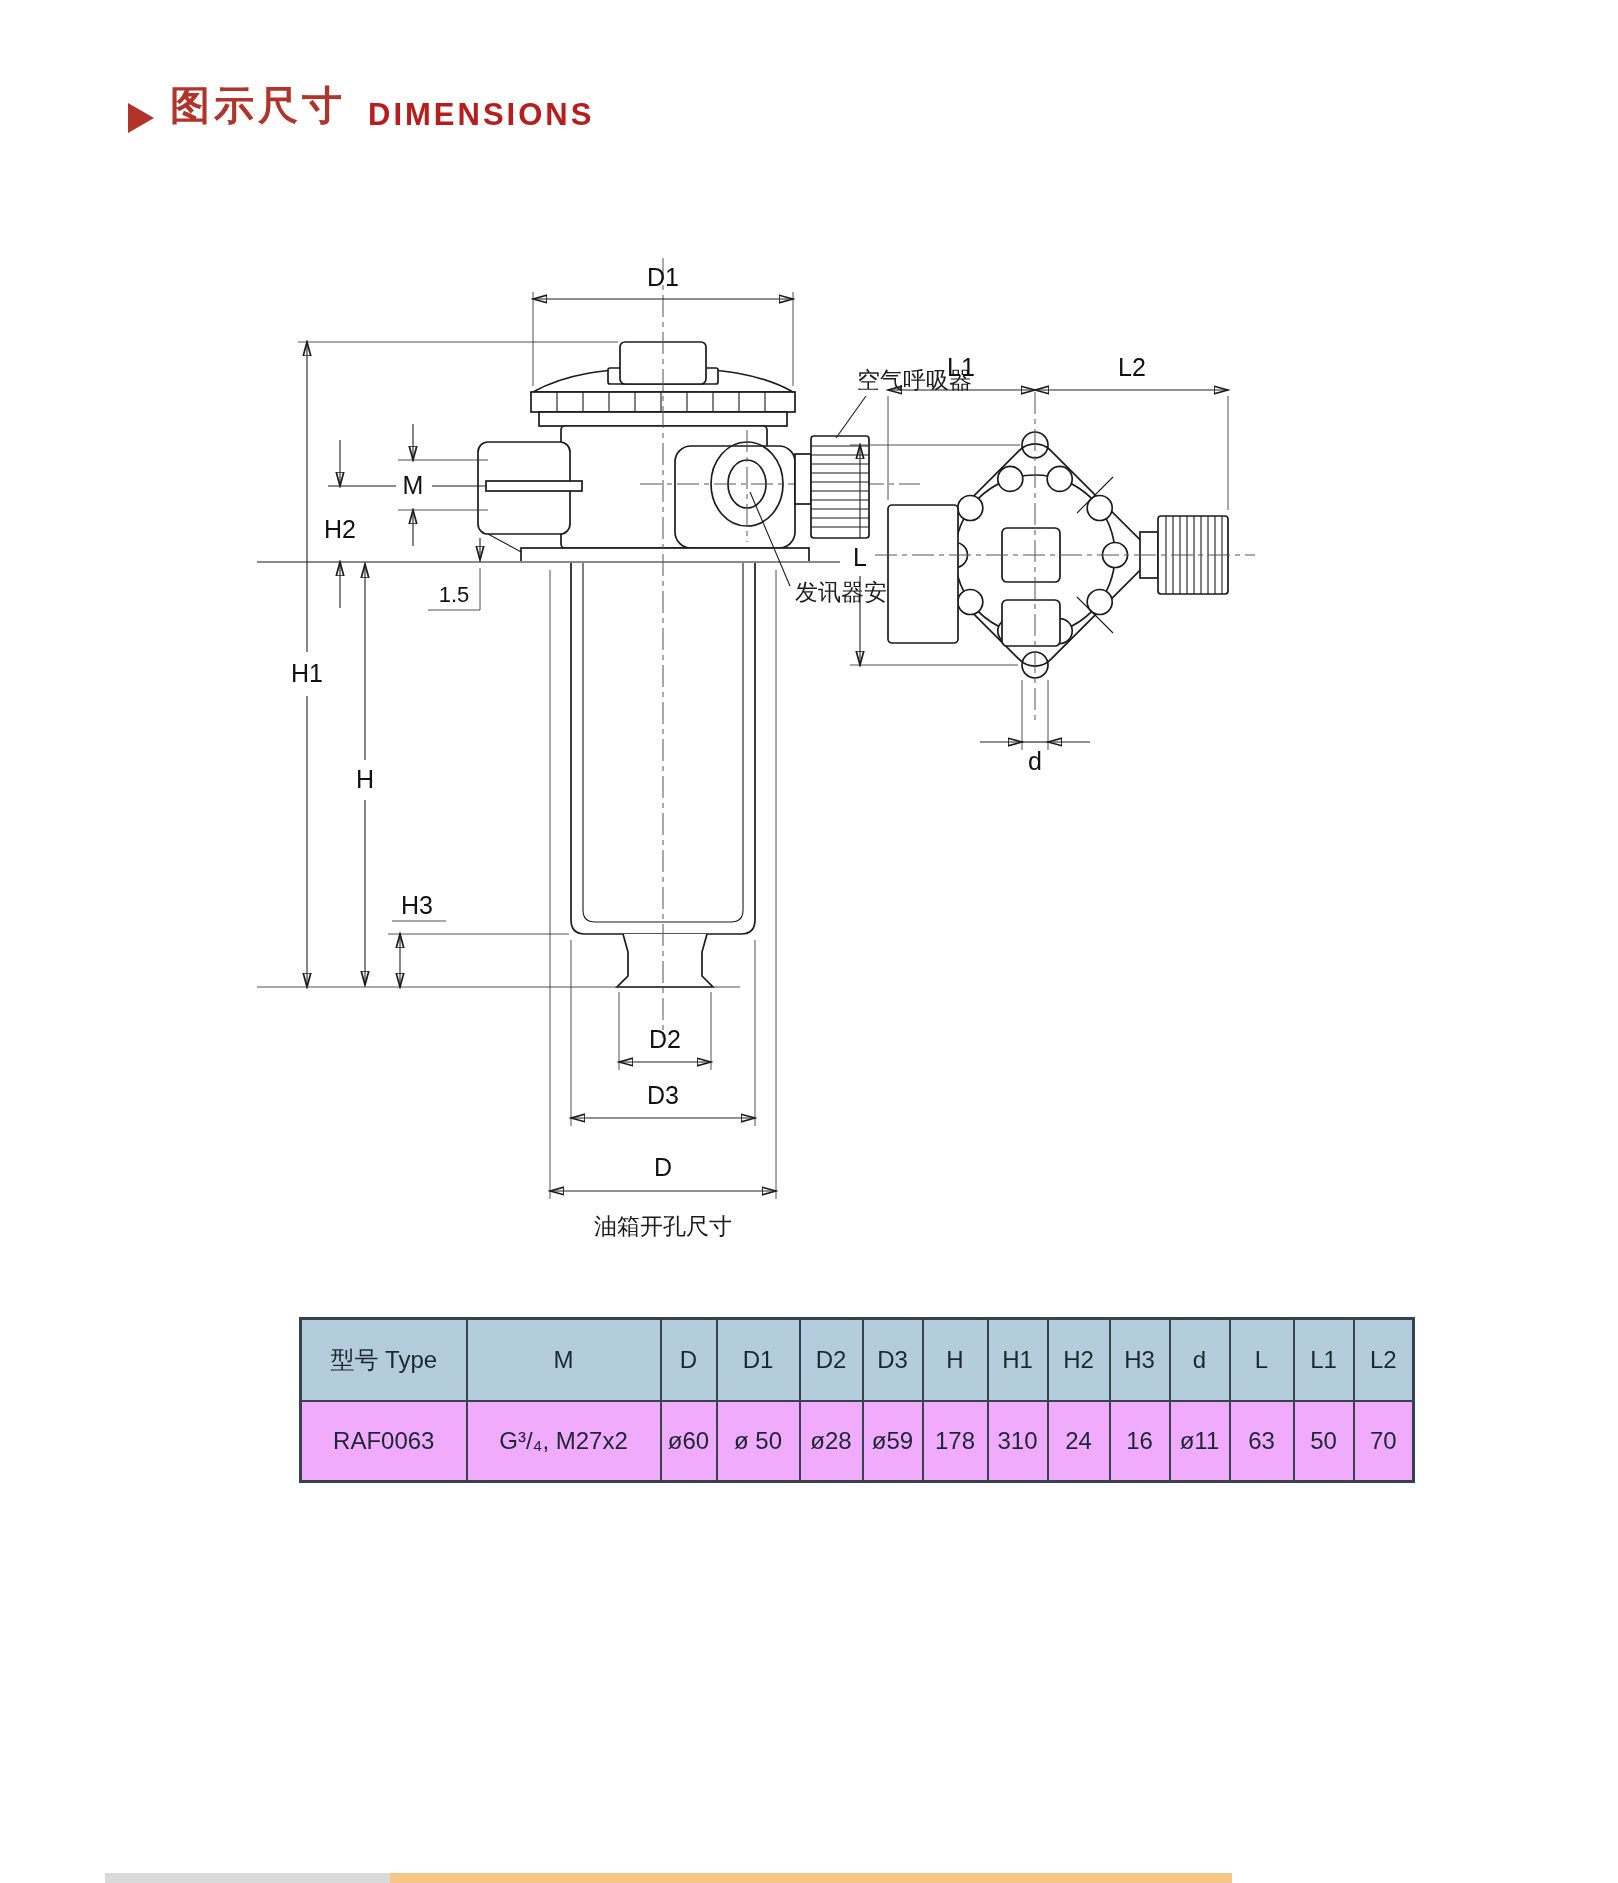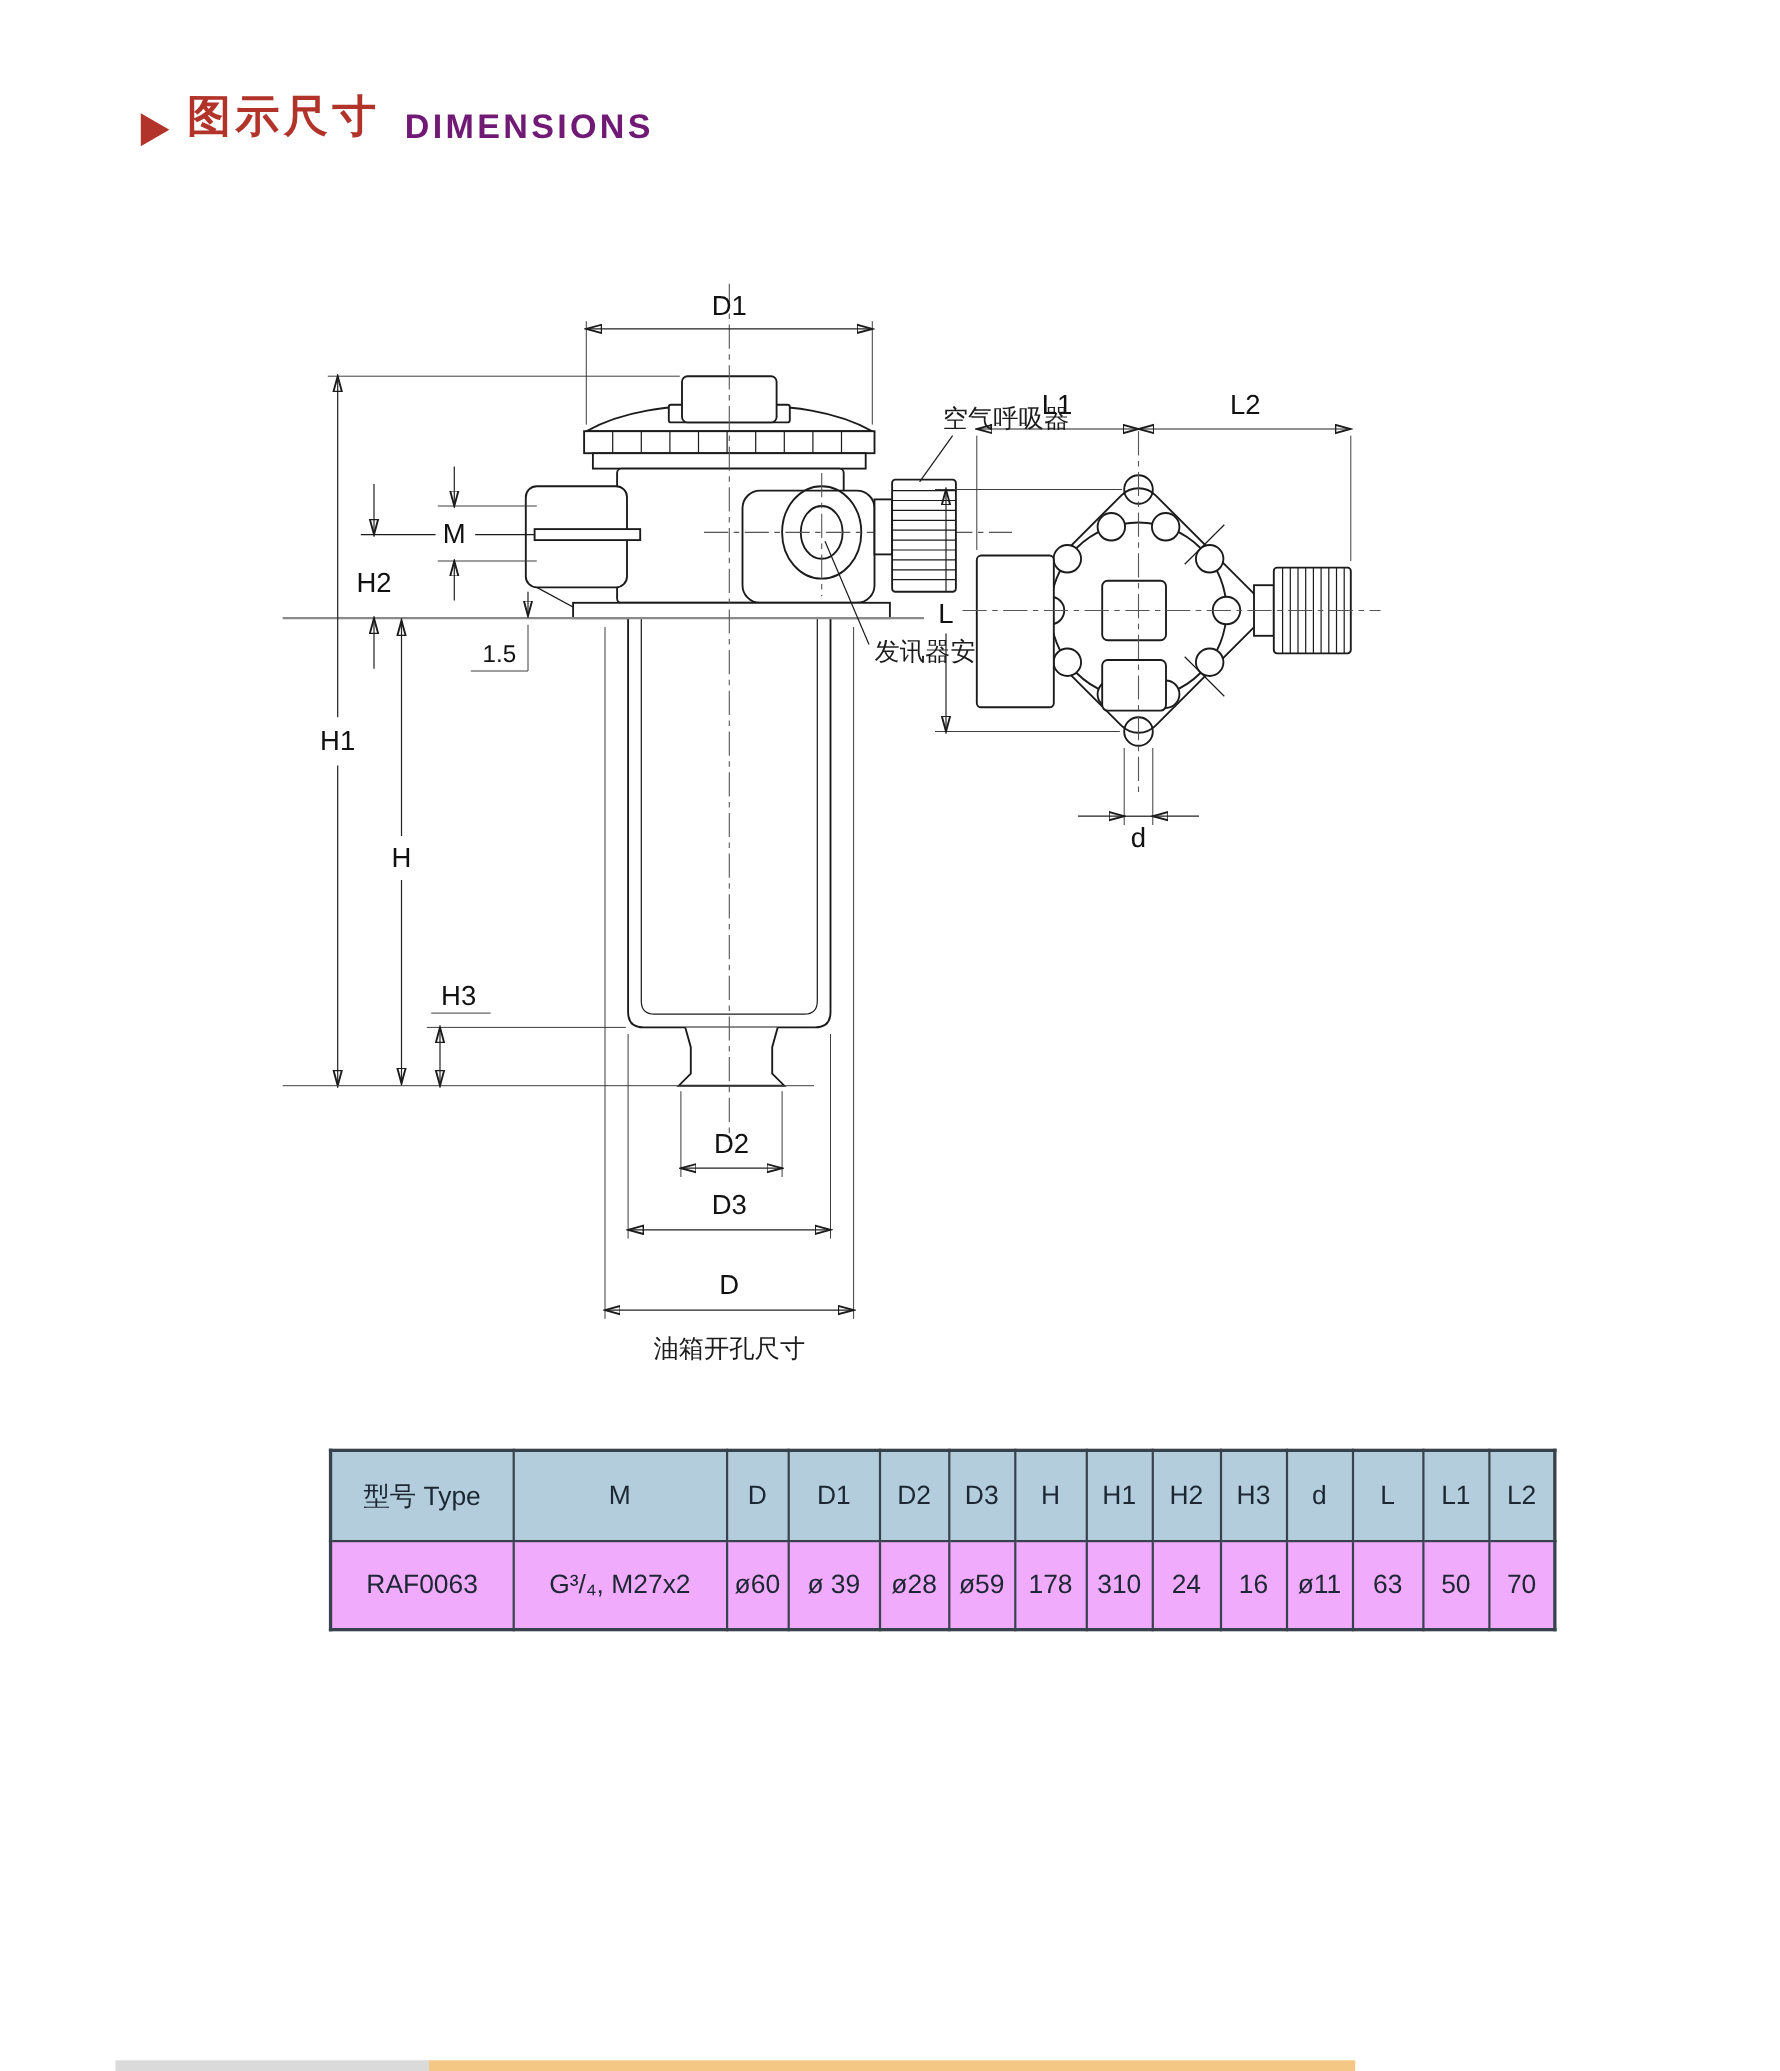--- a/index.html
+++ b/index.html
@@ -4,21 +4,21 @@
 <style>
   html,body{margin:0;padding:0;background:#fff;}
   #page{position:relative;width:1618px;height:1883px;background:#ffffff;overflow:hidden;
         font-family:"Liberation Sans","DejaVu Sans",sans-serif;}
 
   
   #titleblock{position:absolute;left:128px;top:78px;display:flex;align-items:flex-end;}
   #title-arrow{width:0;height:0;border-left:26px solid #b2332a;border-top:15px solid transparent;
                border-bottom:15px solid transparent;margin-right:16px;}
   #title-cn{font-size:40px;font-weight:900;color:#b2332a;letter-spacing:4px;}
-  #title-en{font-size:31px;font-weight:bold;color:#701a75;letter-spacing:3px;margin-left:22px;margin-top:4px;}
+  #title-en{font-size:31px;font-weight:bold;color:#b91c1c;letter-spacing:3px;margin-left:22px;margin-top:4px;}
 
   
   #dwg{position:absolute;left:220px;top:200px;}
   #dwg line,#dwg path,#dwg rect,#dwg circle,#dwg ellipse{fill:none;stroke:#1b1b1b;stroke-width:1.7;}
   #dwg .fillw{fill:#ffffff;}
   #dwg .thin{stroke-width:1.1;}
   #dwg .rib{stroke-width:1.1;}
   #dwg .ext{stroke:#3c3c3c;stroke-width:0.9;}
   #dwg .dim{stroke:#222;stroke-width:1.1;}
   #dwg .cl{stroke:#555;stroke-width:1;stroke-dasharray:22 5 5 5;}
@@ -264,21 +264,21 @@
       <td>H3</td>
       <td>d</td>
       <td>L</td>
       <td>L1</td>
       <td>L2</td>
     </tr>
     <tr class="datarow">
       <td>RAF0063</td>
       <td>G³/₄,  M27x2</td>
       <td>ø60</td>
-      <td>ø 39</td>
+      <td>ø 50</td>
       <td>ø28</td>
       <td>ø59</td>
       <td>178</td>
       <td>310</td>
       <td>24</td>
       <td>16</td>
       <td>ø11</td>
       <td>63</td>
       <td>50</td>
       <td>70</td>

